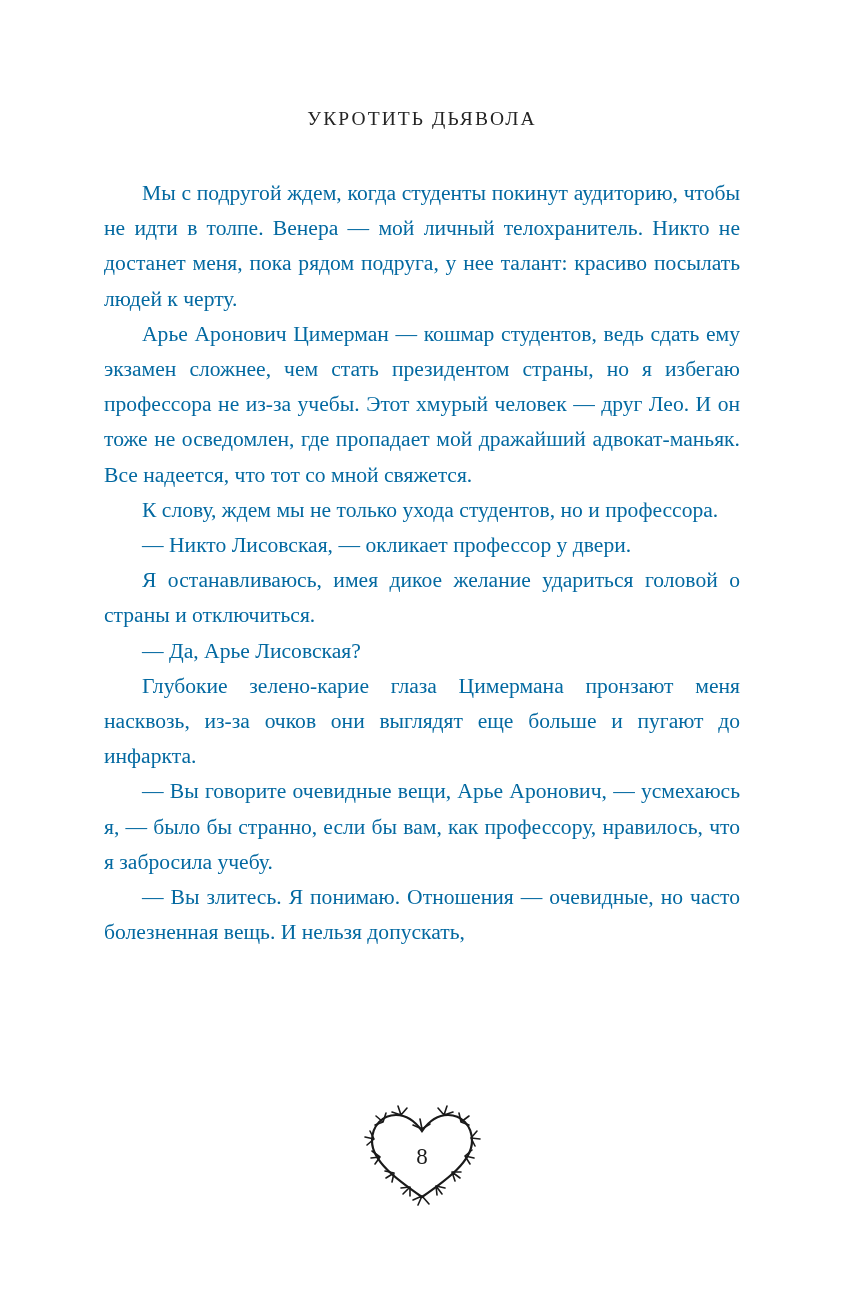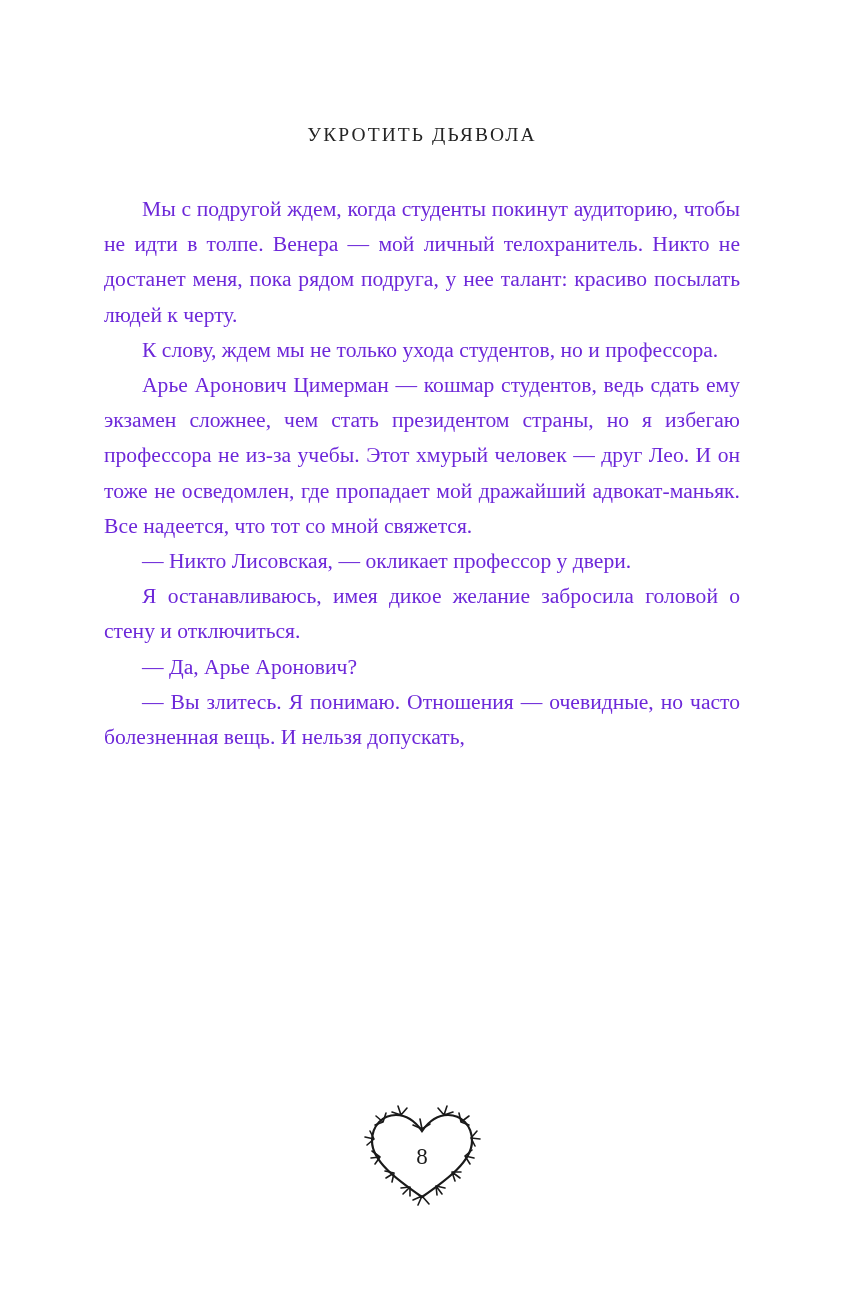--- a/index.html
+++ b/index.html
@@ -13,37 +13,36 @@
     position: relative;
     overflow: hidden;
     font-family: "Liberation Serif", "DejaVu Serif", serif;
     color: #1b1b1b;
   }
   .page {
     position: absolute;
     inset: 0;
     display: flex;
     flex-direction: column;
-    margin-top: 16px;
   }
   .running-head {
     margin-top: 108px;
     text-align: center;
     font-size: 19.5px;
     letter-spacing: 2.1px;
     color: #242424;
     font-family: "Liberation Serif", "DejaVu Serif", serif;
   }
   .text-body {
     margin: 46px 104px 0 104px;
     font-size: 21.6px;
     line-height: 35.2px;
     text-align: justify;
     text-justify: inter-word;
-    color: #6d28d9;
+    color: #0369a1;
     hyphens: manual;
   }
   .text-body p {
     margin: 0;
     text-indent: 38px;
   }
   .footer {
     margin-top: auto;
     margin-bottom: 96px;
     display: flex;
@@ -74,25 +73,27 @@
 </style>
 </head>
 <body>
 
 <div class="page">
 
   <div class="running-head">УКРОТИТЬ ДЬЯВОЛА</div>
 
   <div class="text-body">
     <p>Мы с подругой ждем, когда студенты покинут аудиторию, чтобы не идти в толпе. Венера — мой личный телохранитель. Никто не достанет меня, пока рядом подруга, у нее талант: красиво посылать людей к черту.</p>
+    <p>Арье Аронович Цимерман — кошмар студентов, ведь сдать ему экзамен сложнее, чем стать президентом страны, но я избегаю профессора не из-за учебы. Этот хмурый человек — друг Лео. И он тоже не осведомлен, где пропадает мой дражайший адвокат-маньяк. Все надеется, что тот со мной свяжется.</p>
     <p>К слову, ждем мы не только ухода студентов, но и профессора.</p>
-    <p>Арье Аронович Цимерман — кошмар студентов, ведь сдать ему экзамен сложнее, чем стать президентом страны, но я избегаю профессора не из-за учебы. Этот хмурый человек — друг Лео. И он тоже не осведомлен, где пропадает мой дражайший адвокат-маньяк. Все надеется, что тот со мной свяжется.</p>
     <p>— Никто Лисовская, — окликает профессор у двери.</p>
-    <p>Я останавливаюсь, имея дикое желание забросила головой о стену и отключиться.</p>
-    <p>— Да, Арье Аронович?</p>
+    <p>Я останавливаюсь, имея дикое желание удариться головой о страны и отключиться.</p>
+    <p>— Да, Арье Лисовская?</p>
+    <p>Глубокие зелено-карие глаза Цимермана пронзают меня насквозь, из-за очков они выглядят еще больше и пугают до инфаркта.</p>
+    <p>— Вы говорите очевидные вещи, Арье Аронович, — усмехаюсь я, — было бы странно, если бы вам, как профессору, нравилось, что я забросила учебу.</p>
     <p>— Вы злитесь. Я понимаю. Отношения — очевидные, но часто болезненная вещь. И нельзя допускать,</p>
   </div>
 
   <div class="footer">
     <div class="folio-wrap">
       <svg width="132" height="120" viewBox="0 0 132 120" aria-hidden="true">
         <path d="M66 102 C40 84 16 66 16 46 C16 30 27 20 40 20 C50 20 59 26 66 36 C73 26 82 20 92 20 C105 20 116 30 116 46 C116 66 92 84 66 102 Z" fill="none" stroke="#1a1a1a" stroke-width="2.2"></path>
         <g stroke="#1a1a1a" stroke-width="1.6" stroke-linecap="round">
           <path d="M27 27 l-7 -6 M27 27 l-8 3 M27 27 l3 -9"></path>
           <path d="M18 44 l-9 -2 M18 44 l-7 6 M18 44 l-4 -8"></path>

